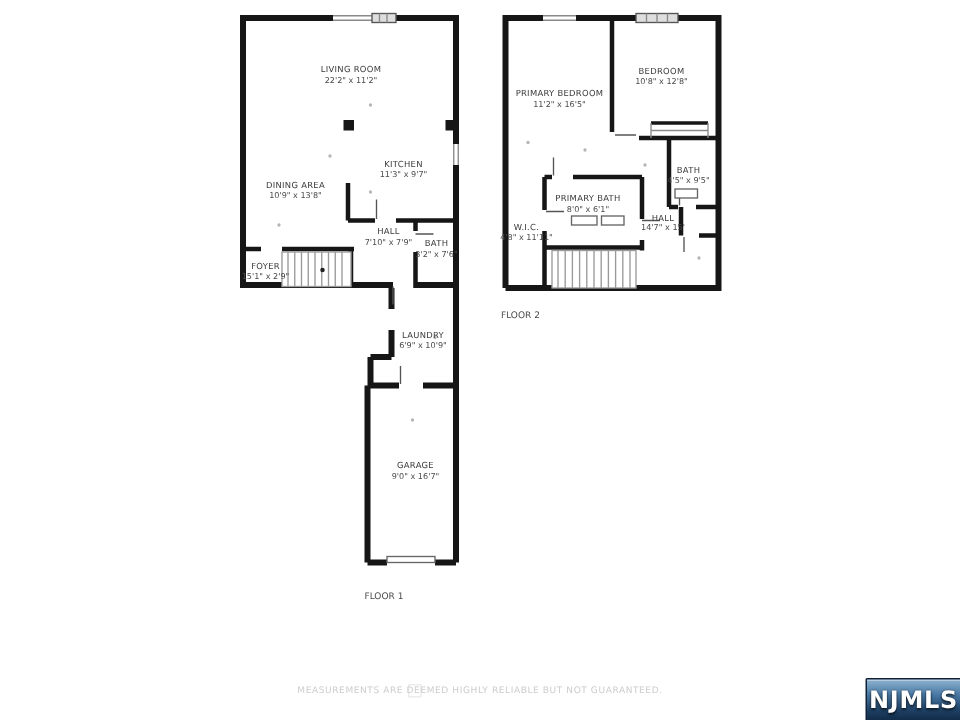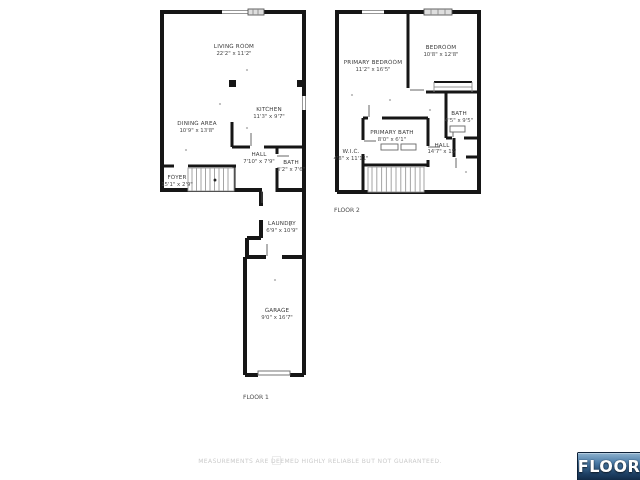--- a/index.html
+++ b/index.html
@@ -194,16 +194,16 @@
       </g>
 
       <text class="floorlbl" x="334" y="212">FLOOR 2</text>
     </g>
   </svg>
 
   <div class="faint-sq"></div>
   <div class="disclaimer">MEASUREMENTS ARE DEEMED HIGHLY RELIABLE BUT NOT GUARANTEED.</div>
 
   <div class="logo">
-    <span>FLOOR</span>
+    <span>NJMLS</span>
   </div>
 
 </div>
 
 </body></html>

